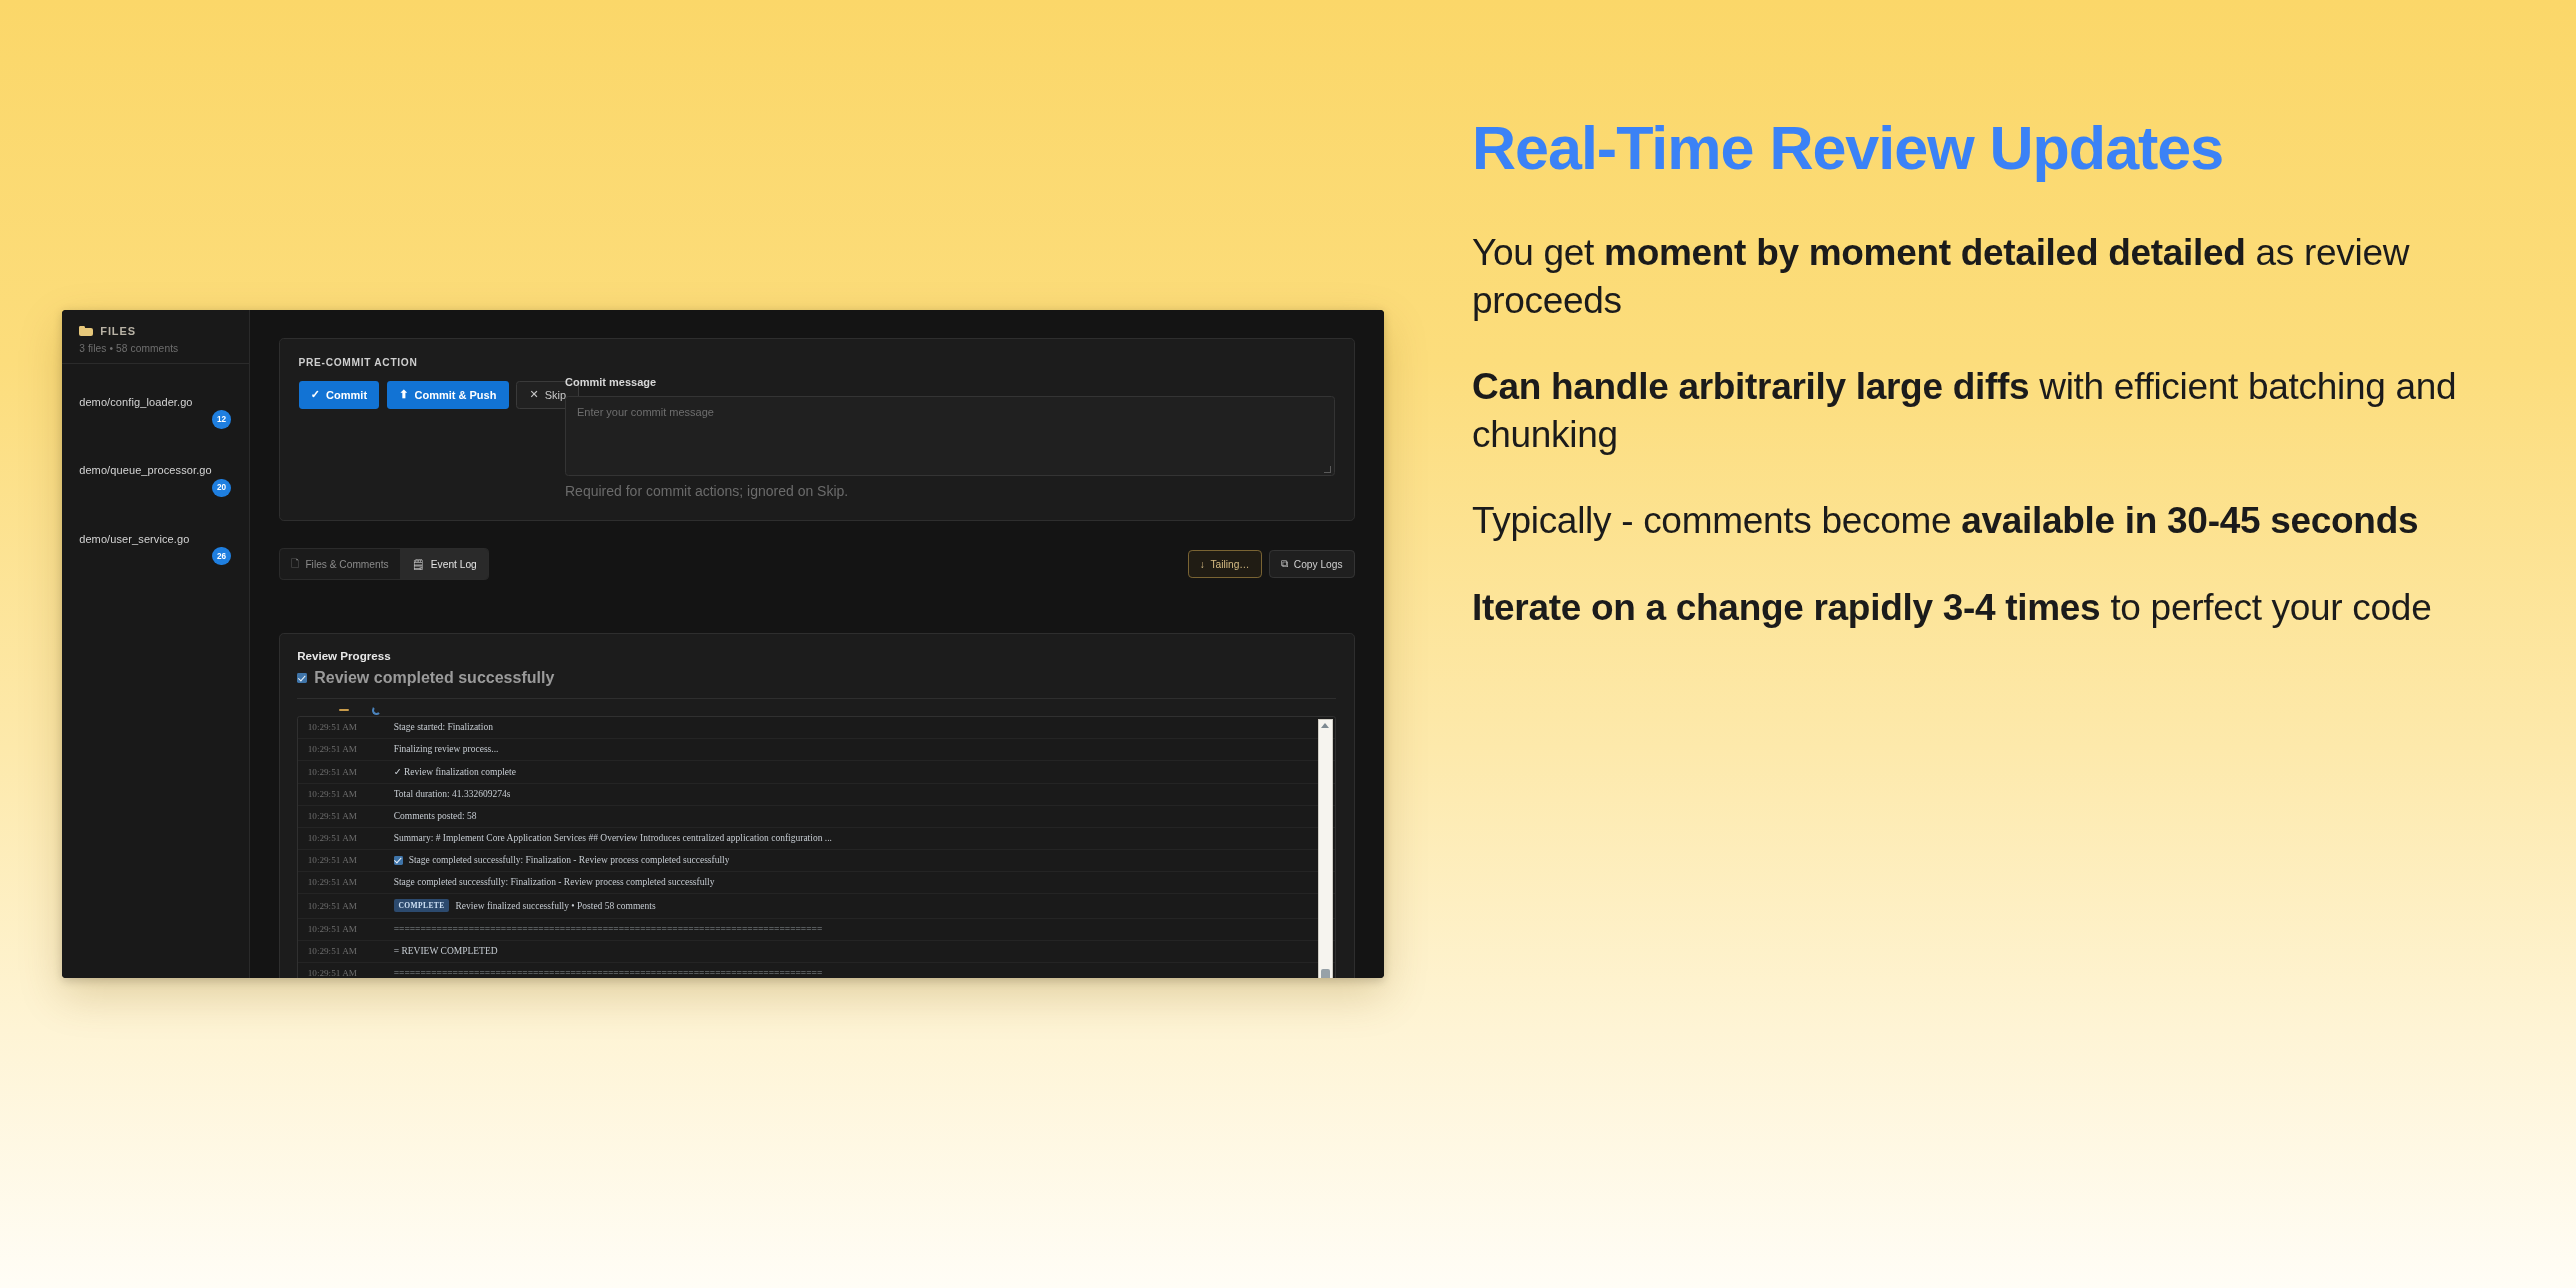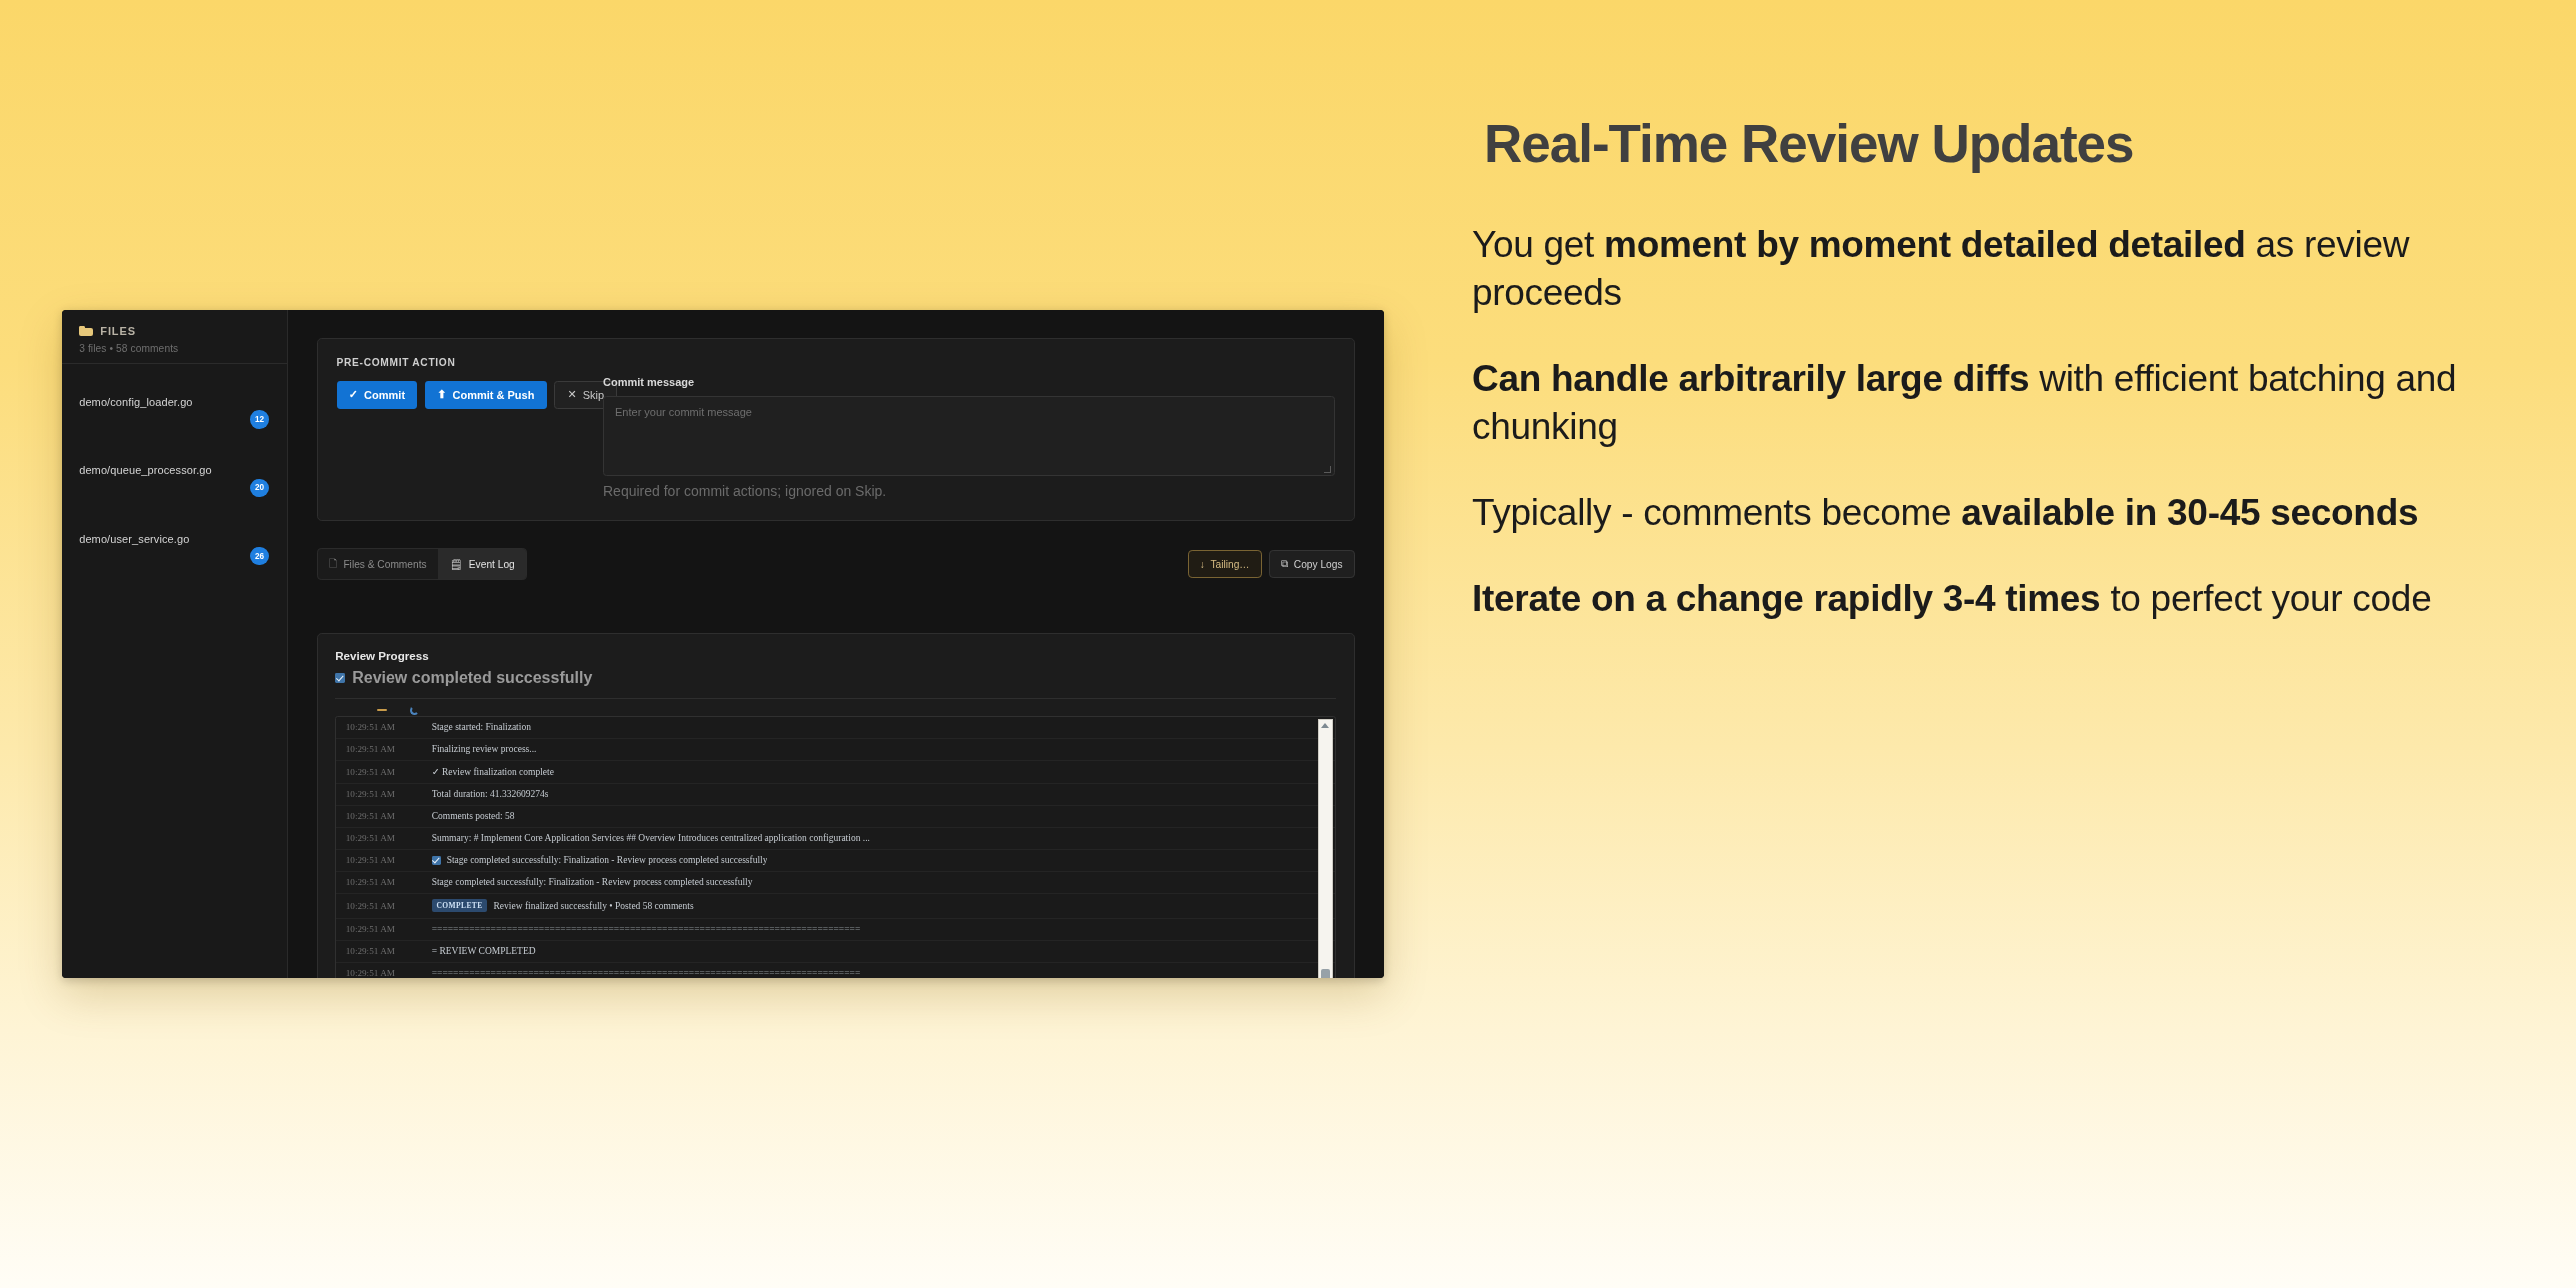--- a/index.html
+++ b/index.html
@@ -15,21 +15,21 @@
   .appwin {
     width:1322px; height:668px;
     background:#141414;
     border-radius:4.1px;
     box-shadow:0 16.4px 44px rgba(120,80,0,.22), 0 2.7px 9.5px rgba(0,0,0,.18);
     display:flex; overflow:hidden;
     position:relative;
   }
 
   
-  .sidebar { width:226px; background:#191919; border-right:0.7px solid #2a2a2a; flex-shrink:0; }
+  .sidebar { width:188px; background:#191919; border-right:0.7px solid #2a2a2a; flex-shrink:0; }
   .side-head { padding:15px 17.7px 9.5px 17.7px; }
   .side-title { display:flex; align-items:center; gap:7.5px; }
   .folder-ico { width:13.6px; height:10.2px; position:relative; flex-shrink:0; }
   .folder-ico::before { content:""; position:absolute; left:0; top:2px; width:13.6px; height:8.2px; background:#e6c77a; border-radius:0.7px 2px 2px 2px; }
   .folder-ico::after { content:""; position:absolute; left:0; top:0px; width:6.1px; height:2.7px; background:#e6c77a; border-radius:1.4px 1.4px 0 0; }
   .side-title span { color:#b9b3a6; font-size:11px; letter-spacing:0.9px; font-weight:600; }
   .side-sub { color:#6f6f6f; font-size:10.2px; margin-top:5.5px; letter-spacing:0.1px; }
   .side-sep { height:0.7px; background:#2b2b2b; margin:0 0 4.1px 0; }
   .file-row { display:flex; align-items:center; justify-content:space-between; padding:7.5px 17.7px; }
   .file-row .fname { color:#d4d4d4; font-size:11px; letter-spacing:0.1px; }
@@ -91,21 +91,21 @@
   
   .sbar { position:absolute; right:2px; top:2px; bottom:2px; width:15px; background:#f6f4ef; border:0.7px solid #cfccc4; display:flex; flex-direction:column; justify-content:space-between; align-items:center; }
   .sb-arrow { width:0; height:0; border-left:4.1px solid transparent; border-right:4.1px solid transparent; margin:2.7px 0; }
   .sb-up { border-bottom:5.5px solid #7e8a92; }
   .sb-down { border-top:5.5px solid #7e8a92; }
   .sb-thumb { width:8.9px; height:20.4px; background:#97a1a8; border-radius:2px; margin-bottom:2.7px; }
   .sb-spacer { flex:1; }
 
   
   .right-col { flex:1; padding:116px 102px 0 27px; }
-  .headline { font-size:53px; font-weight:700; color:#404040; letter-spacing:-1px; line-height:1.05;margin-left:12px; }
+  .headline { font-size:61px; font-weight:700; color:#3b82f6; letter-spacing:-1px; line-height:1.05; }
   .para { font-size:37px; color:#1b1b1b; line-height:1.30; margin-top:38px; letter-spacing:-0.3px; }
   .para:first-of-type { margin-top:49px; }
   .para b { font-weight:700; }
 </style>
 </head>
 <body>
 
 <div class="slide">
 
   <div class="left-col">

